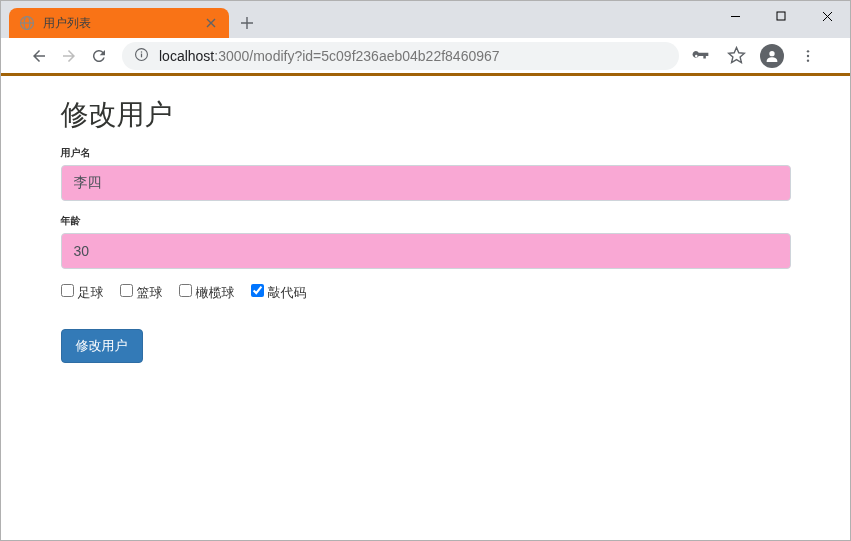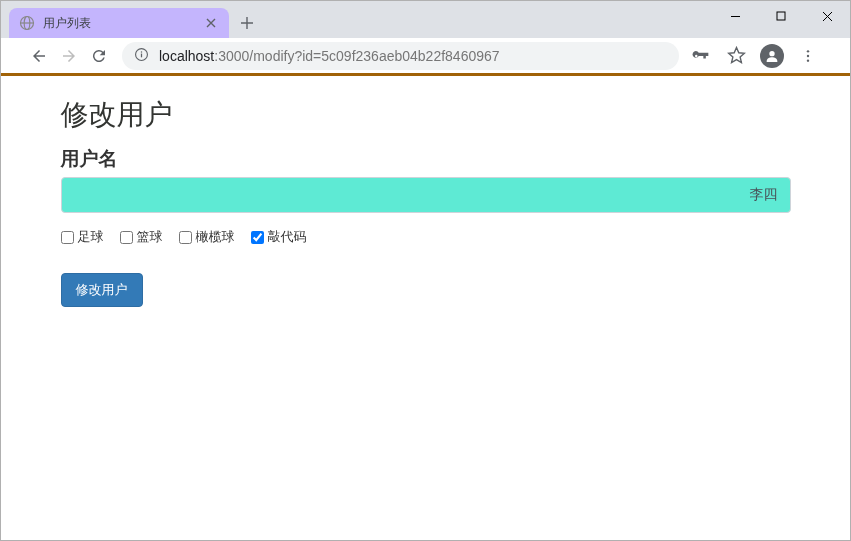--- a/index.html
+++ b/index.html
@@ -26,21 +26,21 @@
     .tabs-area {
       display: flex;
       align-items: flex-end;
       height: 100%;
       padding-left: 8px;
       padding-top: 7px;
     }
     .tab {
       width: 220px;
       height: 30px;
-      background: #c4b5fd;
+      background: #f97316;
       border-radius: 8px 8px 0 0;
       display: flex;
       align-items: center;
       padding: 0 10px;
       font-size: 12px;
       color: #3c4043;
       position: relative;
     }
     .tab-favicon {
       width: 16px;
@@ -118,44 +118,43 @@
     }
     h2 {
       font-size: 28px;
       font-weight: 500;
       color: #333532;
       margin-bottom: 12px;
     }
     .form-group { margin-bottom: 13px; }
     .form-label {
       display: block;
-      font-size: 19px;
+      font-size: 10px;
       font-weight: 700;
       color: #333;
       margin-bottom: 5px;
     }
     .form-control {
       width: 100%;
       height: 36px;
       border: 1px solid #ced4da;
       border-radius: 4px;
       padding: 0 12px;
       font-size: 14px;
       color: #495057;
-      background: #5eead4;
+      background: #f9a8d4;
       font-family: inherit;
-      text-align: right;
     }
     .checkbox-row {
       display: flex;
       gap: 16px;
       padding-top: 2px;
     }
     .checkbox-item {
-      display: flex; align-items: center; gap: 4px;
+      display: flex; align-items: flex-start; gap: 4px;
       font-size: 13px; color: #333;
     }
     .checkbox-item input { width: 13px; height: 13px; accent-color: #0075ff; }
     .btn-primary {
       margin-top: 14px;
       background: #337ab7;
       border: 1px solid #2e6da4;
       color: #fff;
       font-size: 13px;
       padding: 7px 14px;
@@ -269,20 +268,24 @@
   <div class="content">
     <div class="container">
       <h2>修改用户</h2>
 
       <div class="form-group">
         <label class="form-label">用户名</label>
         <input class="form-control" type="text" value="李四" style="">
       </div>
 
 
+      <div class="form-group">
+        <label class="form-label">年龄</label>
+        <input class="form-control" type="text" value="30" style="">
+      </div>
 
       <div class="form-group">
       </div>
 
       <div class="form-group">
         <div class="checkbox-row" id="hobby-row">
             <label class="checkbox-item">
               <input type="checkbox" style="">
               <span>足球</span>
             </label>

